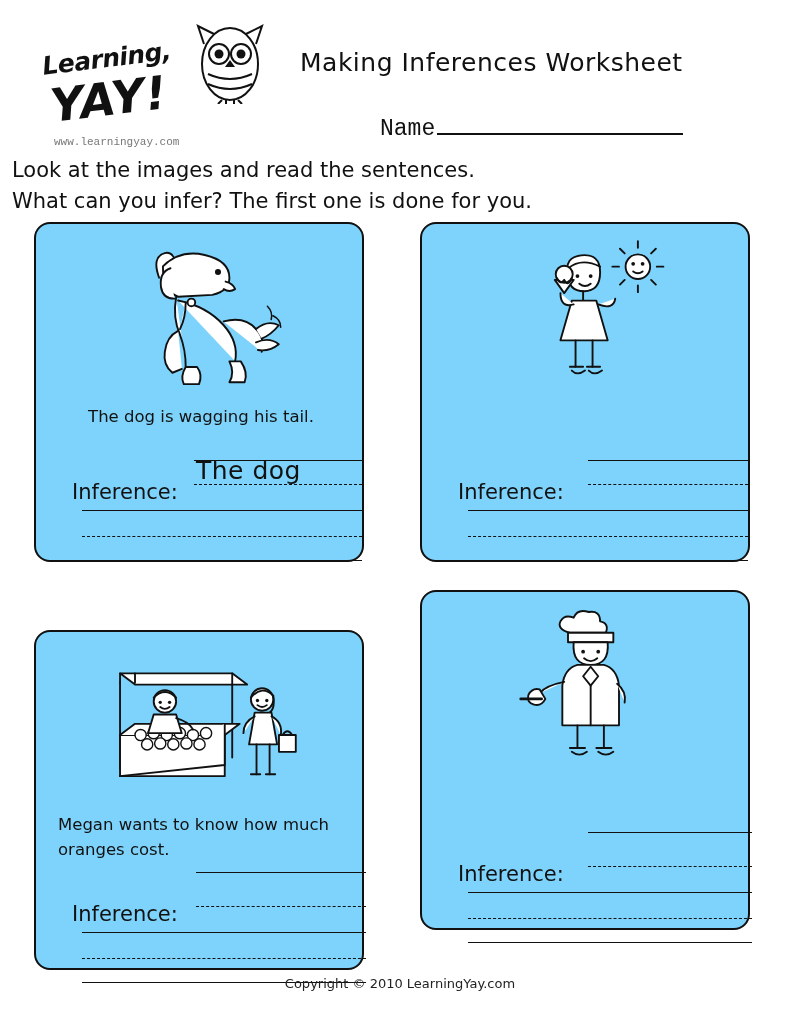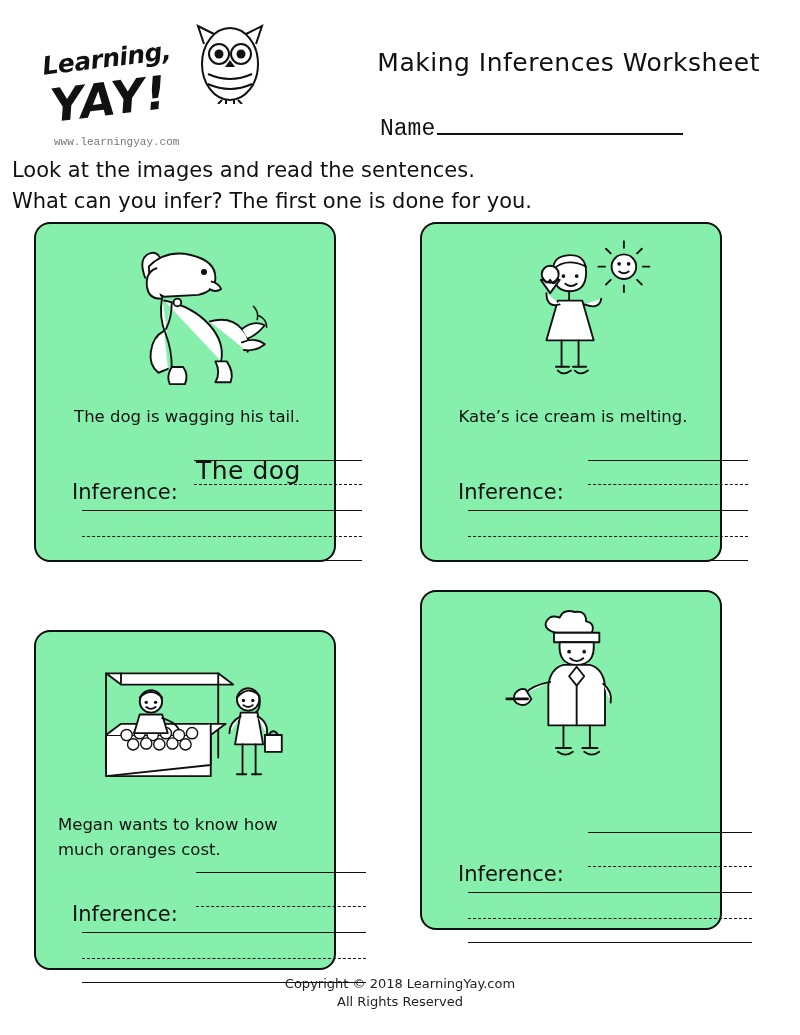--- a/index.html
+++ b/index.html
@@ -68,21 +68,21 @@
     top: 4px;
     width: 72px;
     height: 86px;
   }
 
   .worksheet-title {
     position: absolute;
     left: 300px;
     top: 48px;
     width: 460px;
-    text-align: right;
+    text-align: left;
     font-size: 25px;
     font-family: "DejaVu Sans", sans-serif;
     color: #111;
     letter-spacing: 0.5px;
   }
   .name-row {
     position: absolute;
     left: 380px;
     top: 113px;
     font-size: 23px;
@@ -113,26 +113,26 @@
   
   .grid {
     position: absolute;
     top: 222px;
     left: 34px;
     width: 732px;
     height: 718px;
   }
   .card {
     position: absolute;
-    width: 302px;
+    width: 330px;
     height: 340px;
     border: 2px solid #111;
     border-radius: 16px;
     box-sizing: border-box;
-    background: #86efac;
+    background: #7dd3fc;
   }
   .card.c0 { left: 0px;   top: 0px; }
   .card.c1 { left: 386px; top: 0px; }
   .card.c2 { left: 0px;   top: 368px; margin-top: 40px; }
   .card.c3 { left: 386px; top: 368px; }
 
   .art {
     position: absolute;
     top: 8px;
     left: 0;
@@ -312,21 +312,20 @@
           <path d="M58 42 l10 14 l10 -14 z"></path>
           <circle cx="68" cy="36" r="9"></circle>
           <path d="M60 40 q4 8 8 2 q4 8 8 -2" fill="none"></path>
 
           <path d="M80 106 v28 M98 106 v28"></path>
           <path d="M74 134 h14 M92 134 h14"></path>
           <path d="M76 138 q6 6 14 0 M94 138 q6 6 14 0" fill="none"></path>
         </g>
       </svg>
     </div>
-    <div class="prompt centered">Kate’s ice cream is melting.</div>
 
     <div class="answer-area">
       <span class="inference-label">Inference:</span>
       <div class="rule-solid" style="left:148px; top:8px;  width:160px;"></div>
       <div class="rule-dashed" style="left:148px; top:32px; width:160px;"></div>
       <div class="rule-solid" style="left:28px;  top:58px; width:280px;"></div>
       <div class="rule-dashed" style="left:28px;  top:84px; width:280px;"></div>
       <div class="rule-solid" style="left:28px;  top:108px;width:280px;"></div>
       <span class="handwriting" style="left:150px; top:4px;"></span>
       <span class="handwriting" style="left:28px;  top:80px;"></span>
@@ -436,15 +435,14 @@
       <div class="rule-dashed" style="left:28px;  top:78px; width:284px;"></div>
       <div class="rule-solid" style="left:28px;  top:102px;width:284px;"></div>
       <span class="handwriting" style="left:150px; top:-2px;"></span>
       <span class="handwriting" style="left:28px;  top:74px;"></span>
     </div>
   </div>
 
 </div>
 
 <div class="footer">
-  <div>Copyright © 2018 LearningYay.com</div>
-  <div>All Rights Reserved</div>
+  <div>Copyright © 2010 LearningYay.com</div>
 </div>
 
 </body></html>

